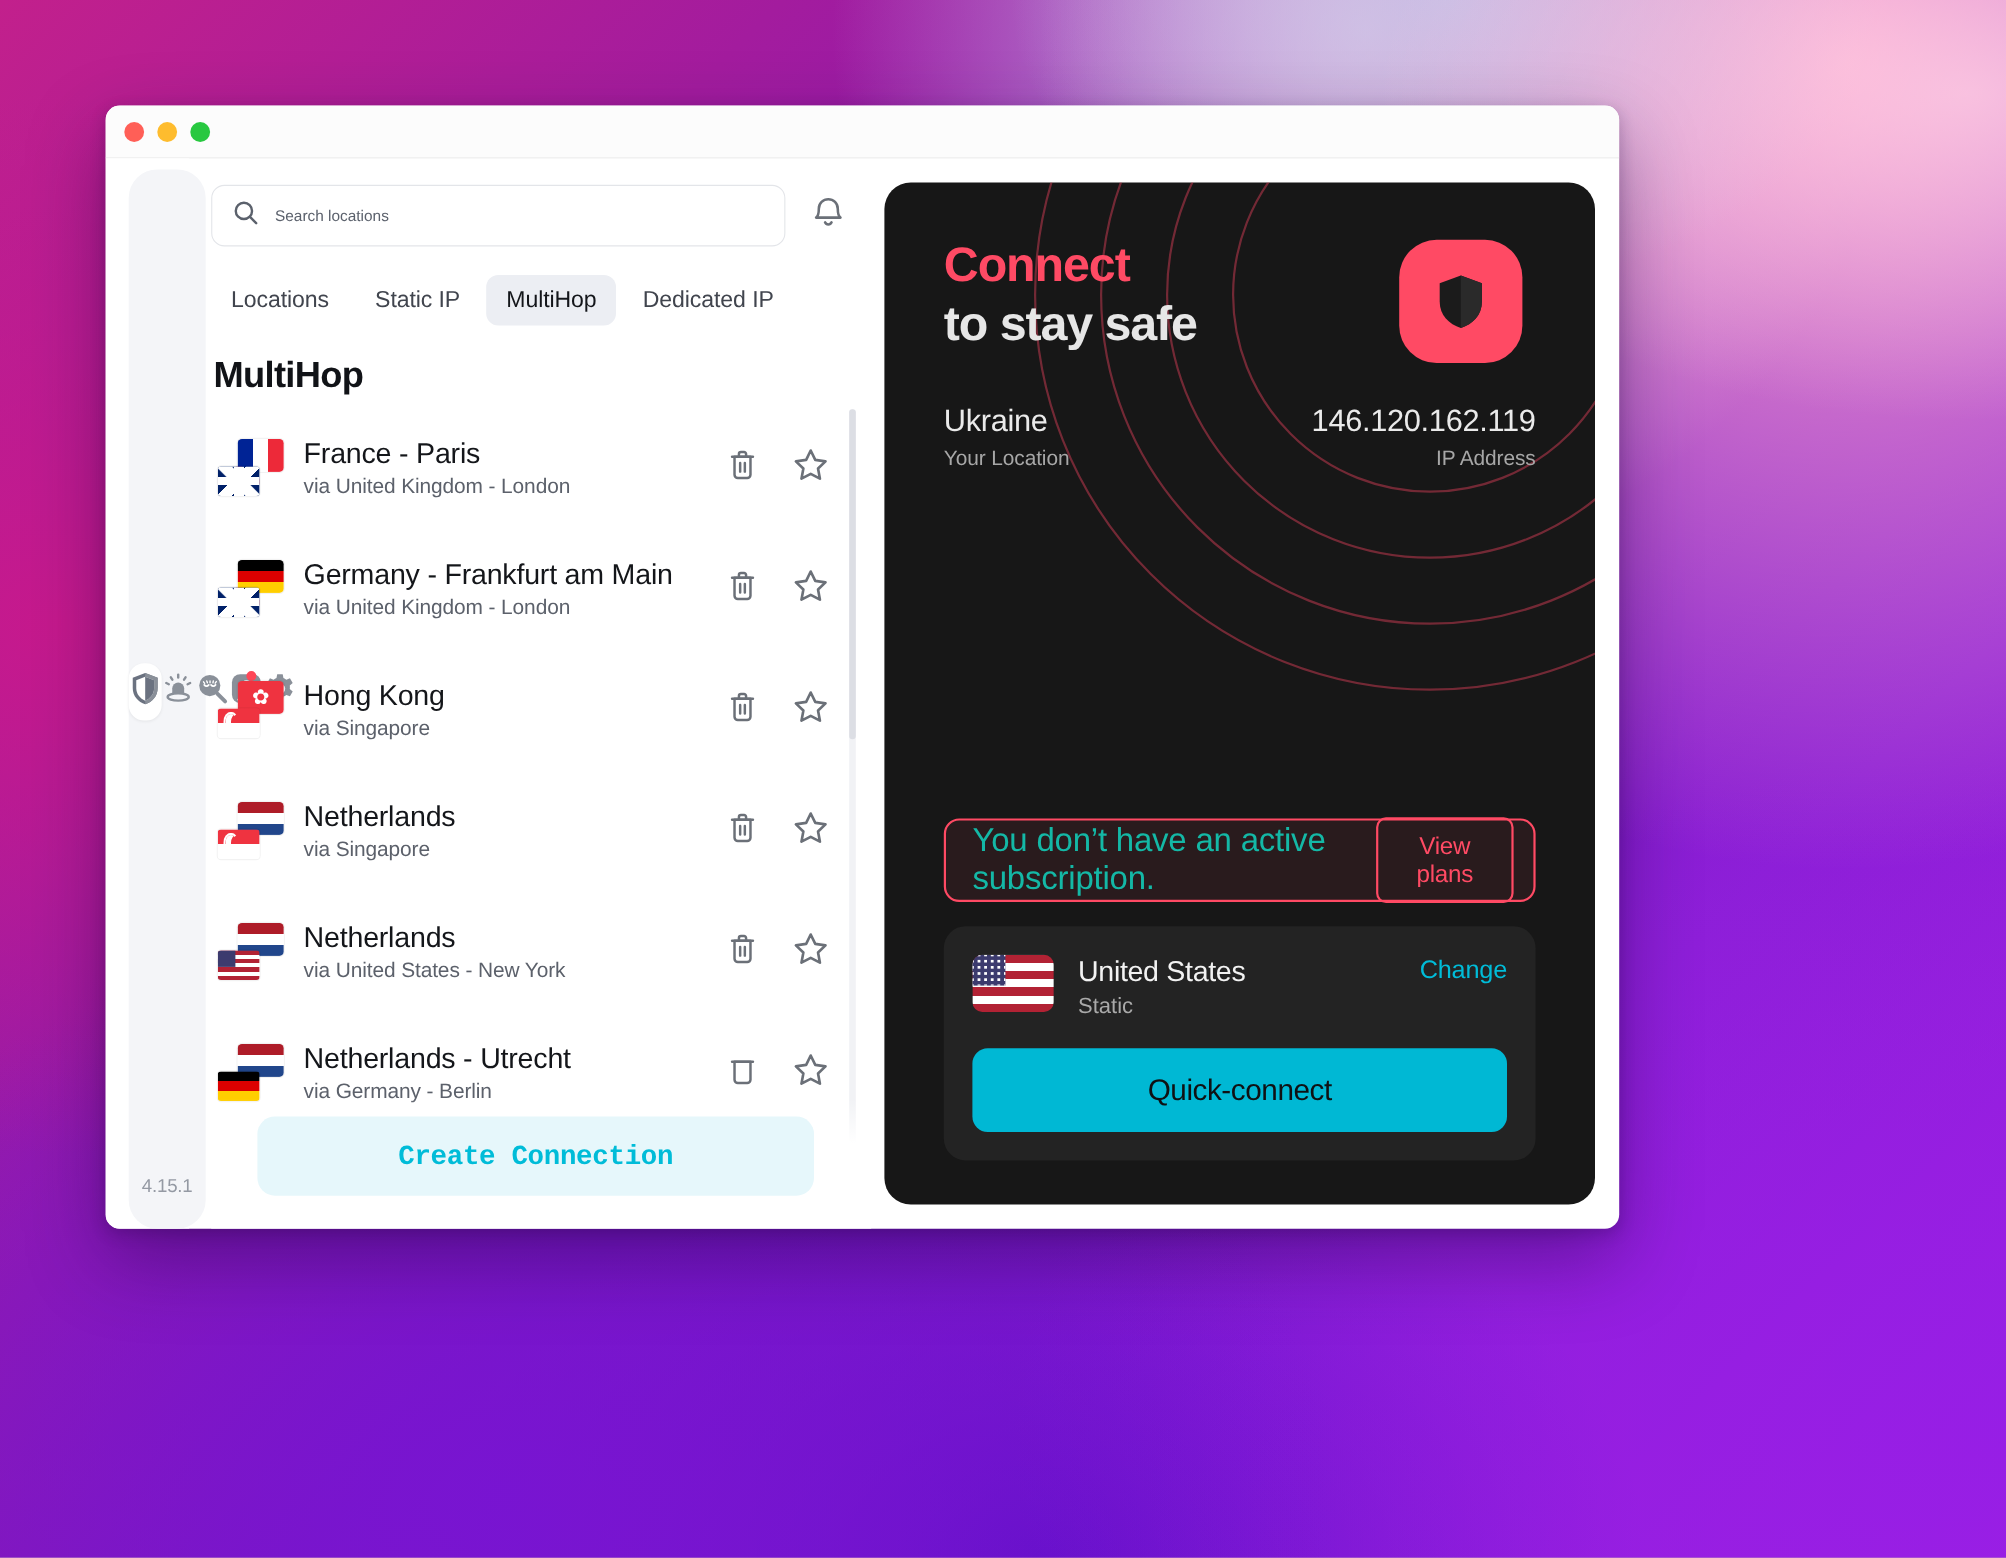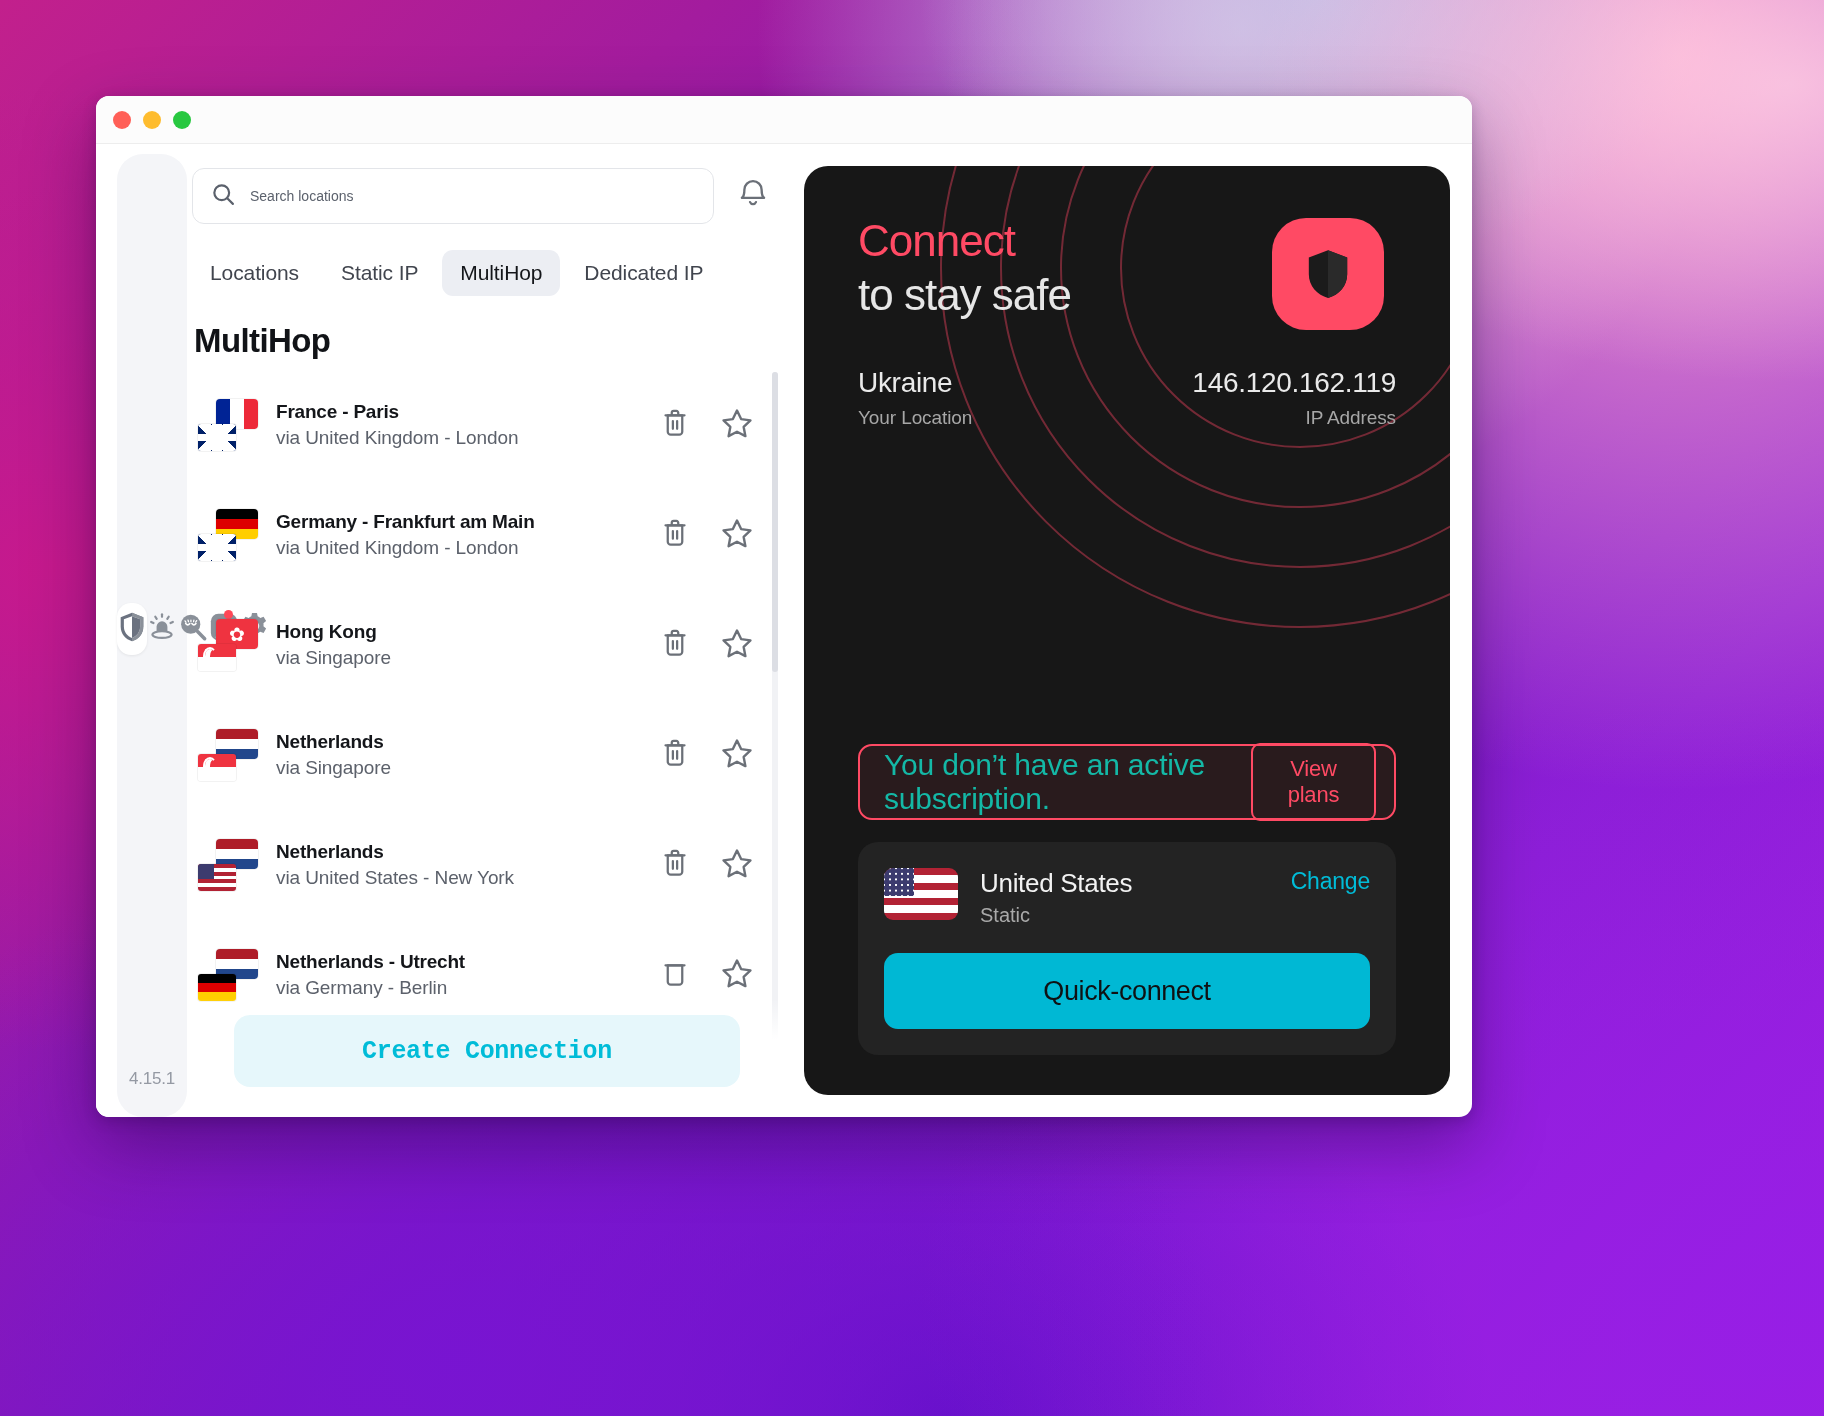--- a/index.html
+++ b/index.html
@@ -207,26 +207,25 @@
   }
   .flag-sub {
     position: absolute; left: 0px; bottom: 2px;
     width: 38px; height: 27px;
     border-radius: 3px;
     overflow: hidden;
     box-shadow: 0 0 0 1px rgba(0,0,0,0.05);
   }
   .loc-text { flex: 1; min-width: 0; }
   .loc-title {
-    font-size: 19px;
+    font-size: 26px;
     color: #14161a;
     letter-spacing: -0.2px;
     margin-bottom: 4px;
     white-space: nowrap;
-    font-weight: bold;
   }
   .loc-sub {
     font-size: 19px;
     color: #5c616b;
     letter-spacing: -0.1px;
     white-space: nowrap;
   }
   .row-actions { display: flex; align-items: center; gap: 28px; padding-right: 8px; }
   .row-action { width: 34px; height: 34px; display:flex; align-items:center; justify-content:center; }
 
@@ -268,21 +267,21 @@
     flex-direction: column;
   }
   .radar-ring {
     position: absolute;
     border: 2px solid rgba(255,70,100,0.40);
     border-radius: 50%;
     pointer-events: none;
   }
   #connect-headline {
     font-size: 44px;
-    font-weight: normal;
+    font-weight: bold;
     line-height: 1.22;
     letter-spacing: -1px;
     position: relative;
     z-index: 2;
   }
   #headline-top { color: #ff4a64; display: block; }
   #headline-bottom { color: #e6e6e6; display: block; }
 
   #connect-logo {
     position: absolute;

